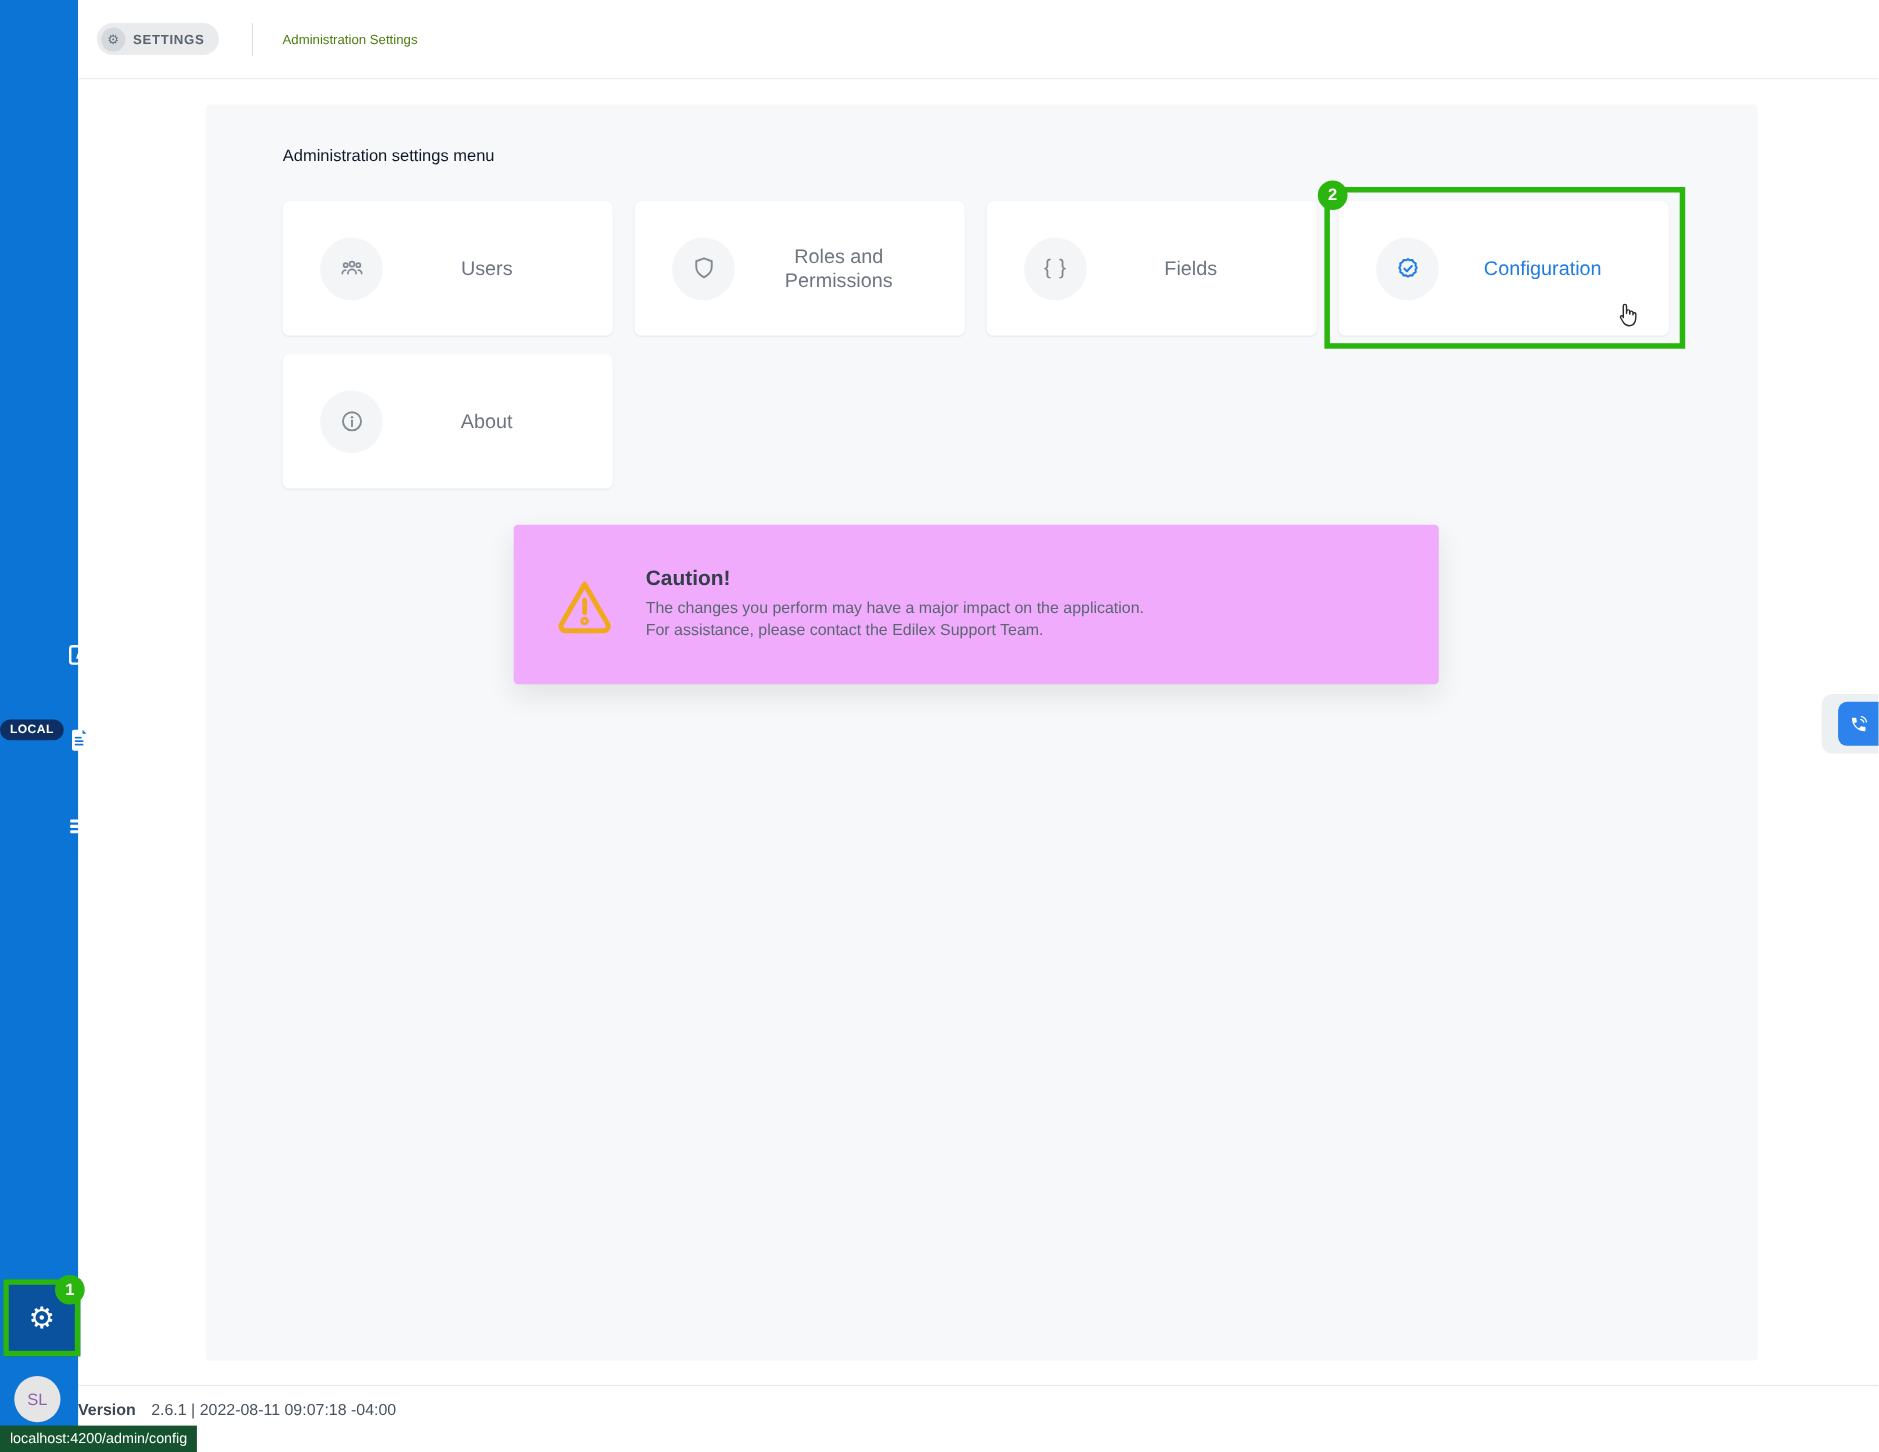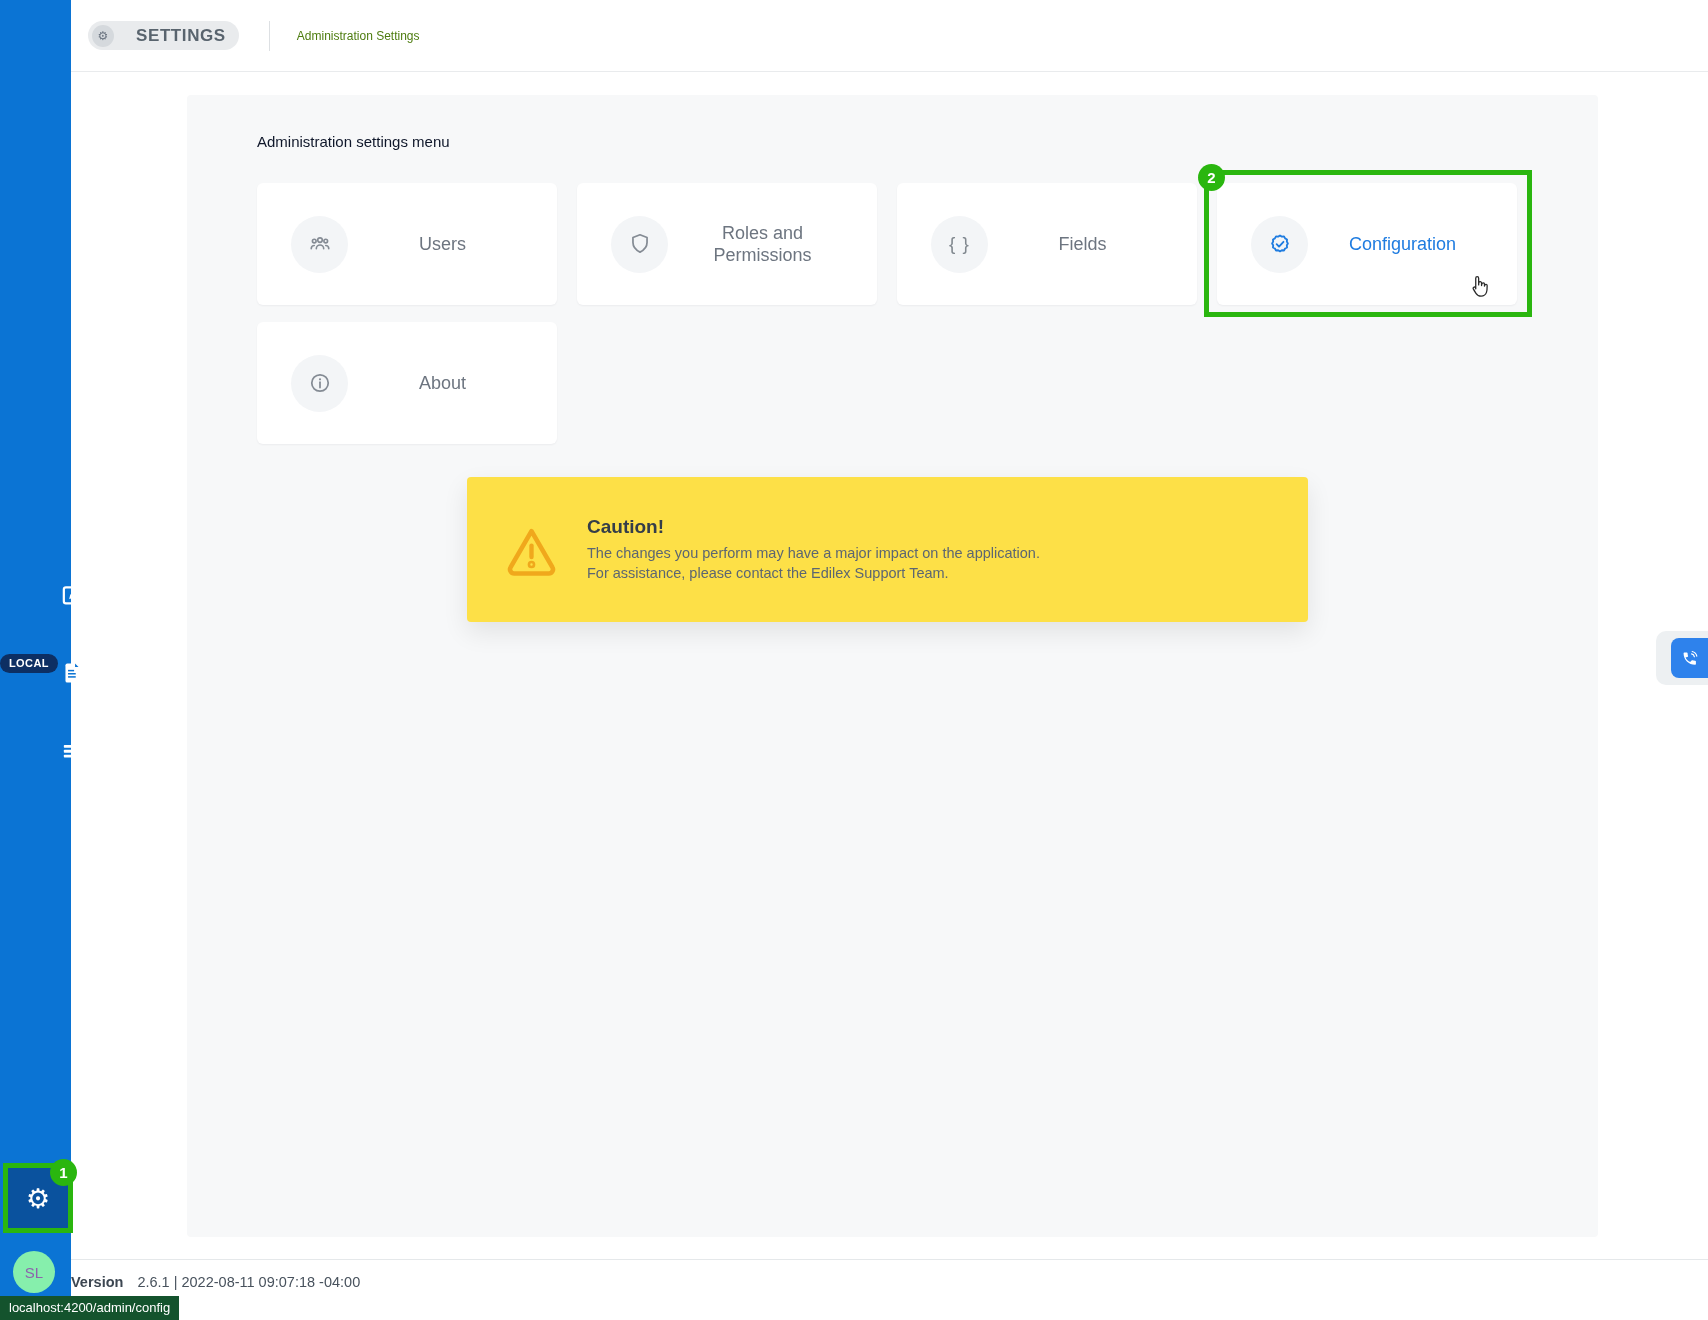--- a/index.html
+++ b/index.html
@@ -18,32 +18,32 @@
 
   .gear-box{position:absolute;left:3px;top:1163px;width:70px;height:70px;box-sizing:border-box;
             border:5px solid #2ab60f;background:#0a529e;display:flex;align-items:center;
             justify-content:center;cursor:pointer;}
   .gear-glyph{color:#fff;font-size:27px;line-height:1;font-family:"DejaVu Sans",sans-serif;}
   .step-badge{position:absolute;width:27px;height:27px;border-radius:50%;background:#2ab60f;
               color:#fff;font-size:15px;font-weight:bold;display:flex;align-items:center;
               justify-content:center;z-index:6;}
   .badge-1{right:-9px;top:-9px;}
   .avatar{position:absolute;left:13px;top:1251px;width:42px;height:42px;border-radius:50%;
-          background:#86efac;color:#8d63ad;font-size:15px;display:flex;align-items:center;
+          background:#e5e5e5;color:#8d63ad;font-size:15px;display:flex;align-items:center;
           justify-content:center;cursor:pointer;}
 
   
   .topbar{position:absolute;left:71px;top:0;right:0;height:71px;background:#fff;
           border-bottom:1px solid #e9ebed;display:flex;align-items:center;}
   .settings-pill{margin-left:17px;display:inline-flex;align-items:center;gap:7px;height:29px;
                  background:#e9ebed;border-radius:15px;padding:0 13px 0 4px;cursor:pointer;}
   .pill-gear{width:22px;height:22px;border-radius:50%;background:#d5d9dd;color:#6b7480;
              font-size:12px;display:flex;align-items:center;justify-content:center;
              font-family:"DejaVu Sans",sans-serif;}
-  .pill-label{font-size:17px;font-weight:bold;letter-spacing:.6px;color:#59646e;margin-left:15px;}
+  .pill-label{font-size:12px;font-weight:bold;letter-spacing:.6px;color:#59646e;}
   .topbar-divider{width:1px;height:30px;background:#dde0e3;margin:0 27px 0 30px;}
   .page-title{font-size:12px;color:#4d7c0f;font-weight:500;}
 
   
   .panel{position:absolute;left:187px;top:95px;width:1411px;height:1142px;background:#f7f8f9;
          border-radius:4px;}
   .panel-heading{position:absolute;left:70px;top:38px;font-size:15px;color:#0f172a;}
 
   .cards-grid{position:absolute;left:70px;top:88px;display:grid;
               grid-template-columns:repeat(4,300px);grid-auto-rows:122px;column-gap:20px;row-gap:17px;}
@@ -54,21 +54,21 @@
   .card-label{flex:1;text-align:center;font-size:18px;color:#6d7580;padding:0 26px 0 6px;line-height:1.25;}
   .card-label.blue{color:#1f7ce0;}
   .braces{font-size:19px;color:#81888f;letter-spacing:1px;}
 
   .hl-box{position:absolute;left:-13px;top:-13px;right:-15px;bottom:-12px;
           border:5px solid #2ab60f;pointer-events:none;z-index:5;}
   .badge-2{left:-11px;top:-11px;}
   .cursor-hand{position:absolute;right:26px;bottom:4px;z-index:6;pointer-events:none;}
 
   
-  .caution-card{position:absolute;left:280px;top:382px;width:841px;height:145px;background:#fde047;
+  .caution-card{position:absolute;left:280px;top:382px;width:841px;height:145px;background:#f0abfc;
                 border-radius:4px;box-shadow:0 10px 26px rgba(0,0,0,.09);display:flex;align-items:center;}
   .caution-icon{margin:0 27px 0 36px;flex:none;}
   .caution-title{font-size:19px;font-weight:bold;color:#343d49;margin-bottom:5px;}
   .caution-line{font-size:14.5px;color:#5c6672;line-height:1.4;}
 
   
   .footer-divider{position:absolute;left:71px;right:0;top:1259px;height:1px;background:#e5e8ea;}
   .version-line{position:absolute;left:71px;right:0;top:1274px;text-align:left;font-size:14.5px;color:#48525d;}
   .version-label{font-weight:bold;color:#3d4752;margin-right:10px;}
 

